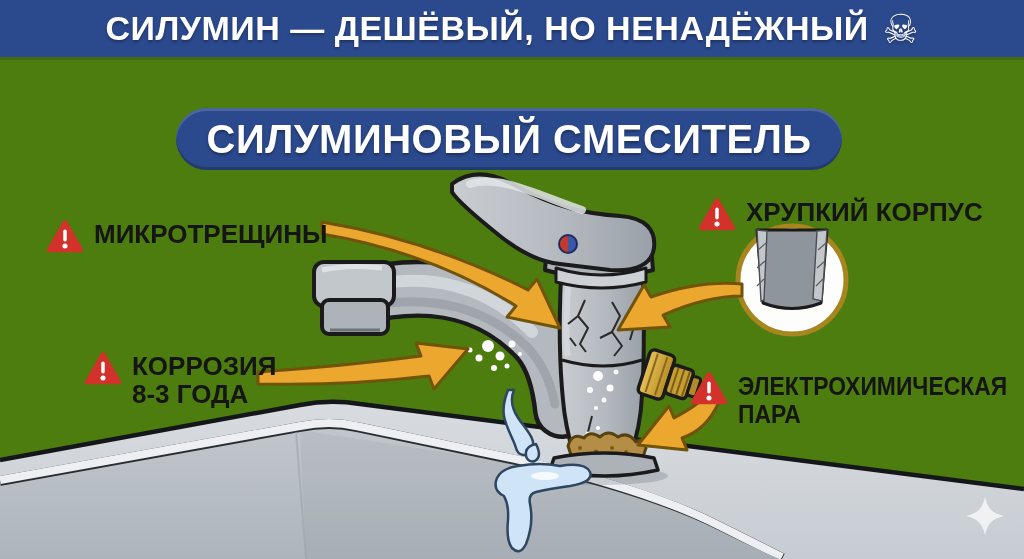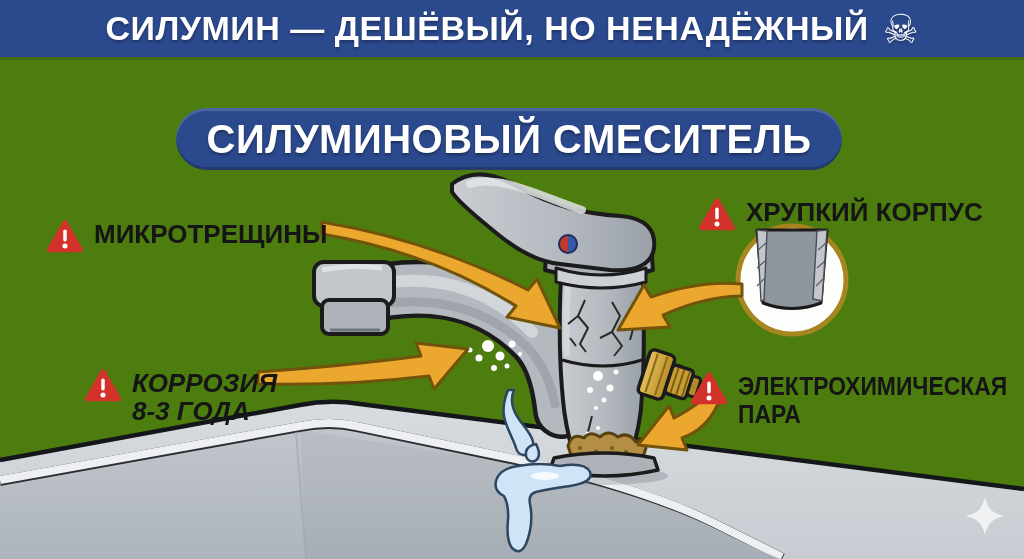--- a/index.html
+++ b/index.html
@@ -38,21 +38,21 @@
   }
   
   .callout{
     position:absolute;display:flex;align-items:flex-start;gap:10px;
     z-index:4;color:#151515;font-weight:bold;
   }
   .callout .warn{flex:0 0 auto;width:38px;height:35px;margin-top:-2px;}
   .callout .txt{font-size:26px;line-height:28px;white-space:nowrap;}
   .cond .txt{transform:scaleX(.88);transform-origin:left center;}
   #callout-microcracks{left:46px;top:220px;text-align:right;}
-  #callout-corrosion{left:84px;top:369px;font-style:italic;}
+  #callout-corrosion{left:84px;top:352px;}
   #callout-fragile{left:698px;top:198px;}
   #callout-electro{left:690px;top:372px;}
   
   .art{position:absolute;left:0;top:57px;width:1024px;height:502px;z-index:1;}
 </style>
 </head>
 <body>
 
 <div class="stage">
 

